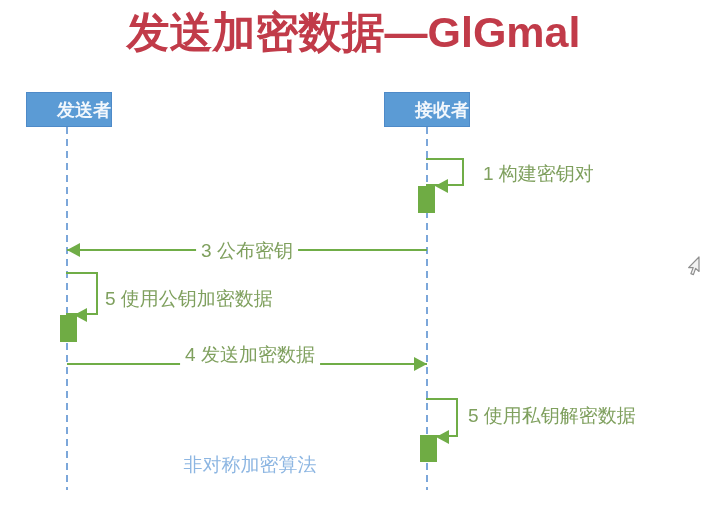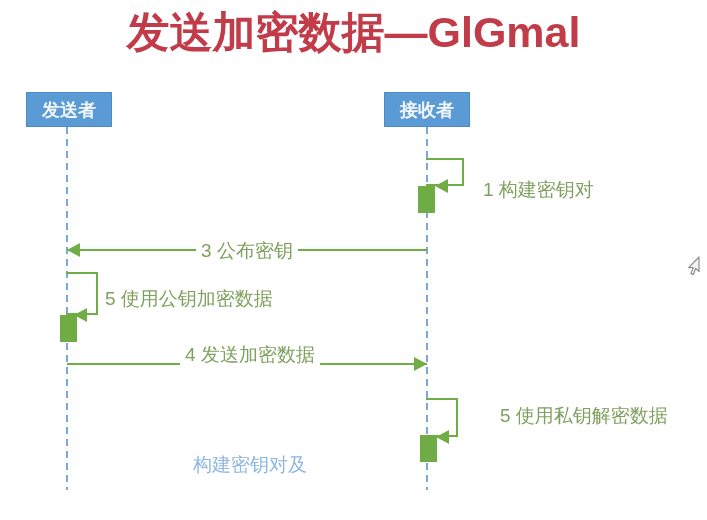--- a/index.html
+++ b/index.html
@@ -1,21 +1,21 @@
 <!DOCTYPE html>
 <html><head>
 <meta charset="utf-8">
 <style>
   html,body{margin:0;padding:0;background:#fff;}
   .stage{position:relative;width:707px;height:520px;background:#ffffff;overflow:hidden;
          font-family:"Liberation Sans","DejaVu Sans",sans-serif;}
   .title{position:absolute;top:4px;left:0;width:100%;text-align:center;margin:0;
          font-size:43px;font-weight:800;color:#C13B49;letter-spacing:0px;}
   .actor{position:absolute;width:86px;height:35px;background:#5B9BD5;border:1px solid #4E8AC8;
-         color:#F2F7FC;display:flex;align-items:center;justify-content:center;
+         color:#F2F7FC;display:flex;align-items:center;justify-content:flex-end;
          font-size:18px;font-weight:600;box-sizing:border-box;}
   .actor.sender{left:26px;top:92px;}
   .actor.receiver{left:384px;top:92px;}
   .lifeline{position:absolute;width:2px;top:127px;height:363px;
             background:repeating-linear-gradient(to bottom,#7CA7DA 0 7px,transparent 7px 12px);}
   .lifeline.l{left:66px;} .lifeline.r{left:426px;}
   .selfloop{position:absolute;border:2px solid #70AD47;border-left:none;box-sizing:border-box;}
   .loop1{left:426px;top:158px;width:38px;height:28px;}
   .loop3{left:66px;top:272px;width:32px;height:43px;}
   .loop5{left:426px;top:398px;width:32px;height:39px;}
@@ -25,21 +25,21 @@
   .act5{left:420px;top:435px;height:27px;}
   .ah{position:absolute;width:0;height:0;border-top:7px solid transparent;border-bottom:7px solid transparent;}
   .ah.left{border-right:13px solid #70AD47;}
   .ah.right{border-left:13px solid #70AD47;}
   .ah1{left:435px;top:179px;} .ah3{left:74px;top:308px;} .ah5{left:436px;top:430px;}
   .ah2{left:67px;top:243px;}  .ah4{left:414px;top:357px;}
   .msgline{position:absolute;height:0;border-top:2px solid #70AD47;}
   .line2{left:67px;top:249px;width:360px;}
   .line4{left:67px;top:363px;width:360px;}
   .steplabel{position:absolute;font-size:19px;color:#7FA05E;white-space:nowrap;}
-  .lbl1{left:483px;top:161px;margin-top:16px;} .lbl3{left:105px;top:286px;} .lbl5{left:468px;top:403px;margin-left:32px;}
+  .lbl1{left:483px;top:161px;} .lbl3{left:105px;top:286px;} .lbl5{left:468px;top:403px;}
   .msglabel{position:absolute;font-size:19px;color:#7FA05E;white-space:nowrap;
             background:#ffffff;padding:0 5px;transform:translateX(-50%);}
   .lbl2{left:247px;top:238px;} .lbl4{left:250px;top:342px;}
   .caption{position:absolute;left:130px;top:452px;width:240px;text-align:center;
            font-size:19px;line-height:25px;color:#8DB6E2;}
   .cursor{position:absolute;left:685px;top:255px;}
 </style>
 </head>
 <body>
 
@@ -74,21 +74,21 @@
   <div class="msgline line4"></div>
   <div class="ah right ah4"></div>
   <div class="msglabel lbl4">4 发送加密数据</div>
 
   <div class="selfloop loop5"></div>
   <div class="ah left ah5"></div>
   <div class="act act5"></div>
   <div class="steplabel lbl5">5 使用私钥解密数据</div>
 
   <div class="caption">
-    <div>构建密钥对及</div>
+    <div>非对称加密算法</div>
   </div>
 
   <div class="cursor">
     <svg width="17" height="23" viewBox="0 0 17 23">
       <path d="M14 2 L14 16.5 L10.6 13.4 L8.4 19.6 L5.9 18.6 L8.2 12.6 L3.6 12.6 Z" fill="#f2f2f2" stroke="#8f8f8f" stroke-width="1.2" stroke-linejoin="round"></path>
     </svg>
   </div>
 
 </div>
 

